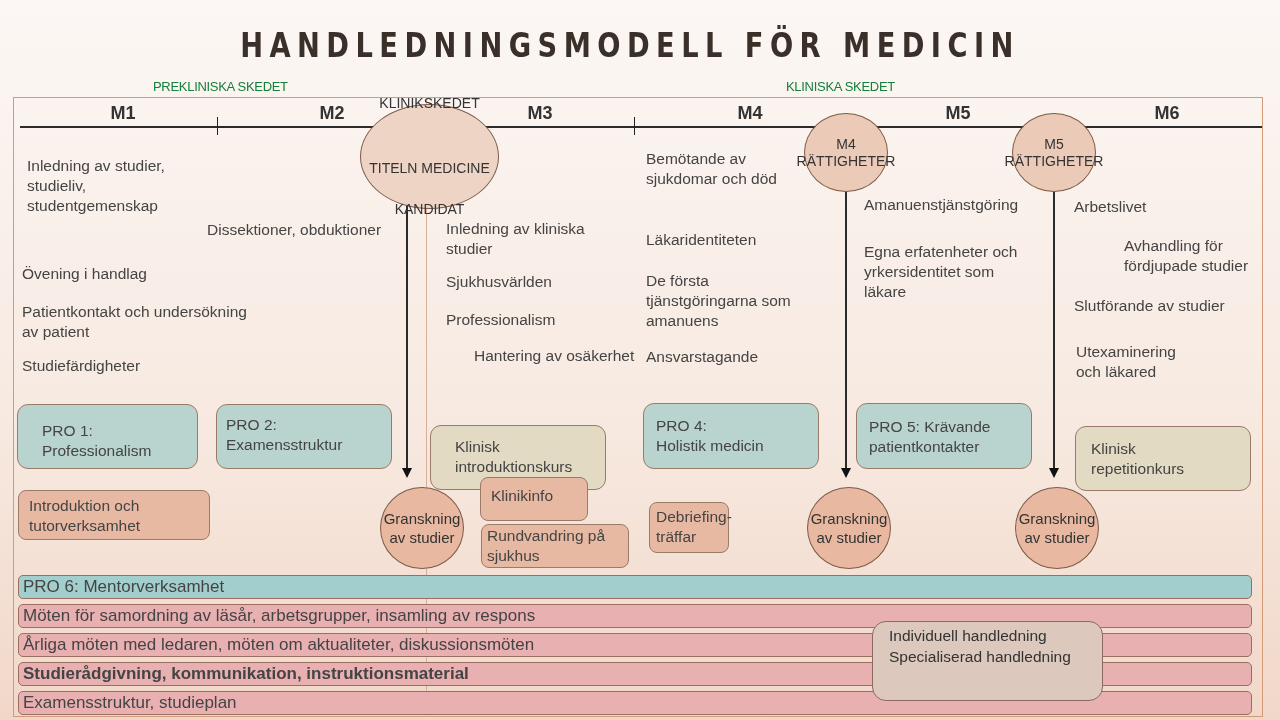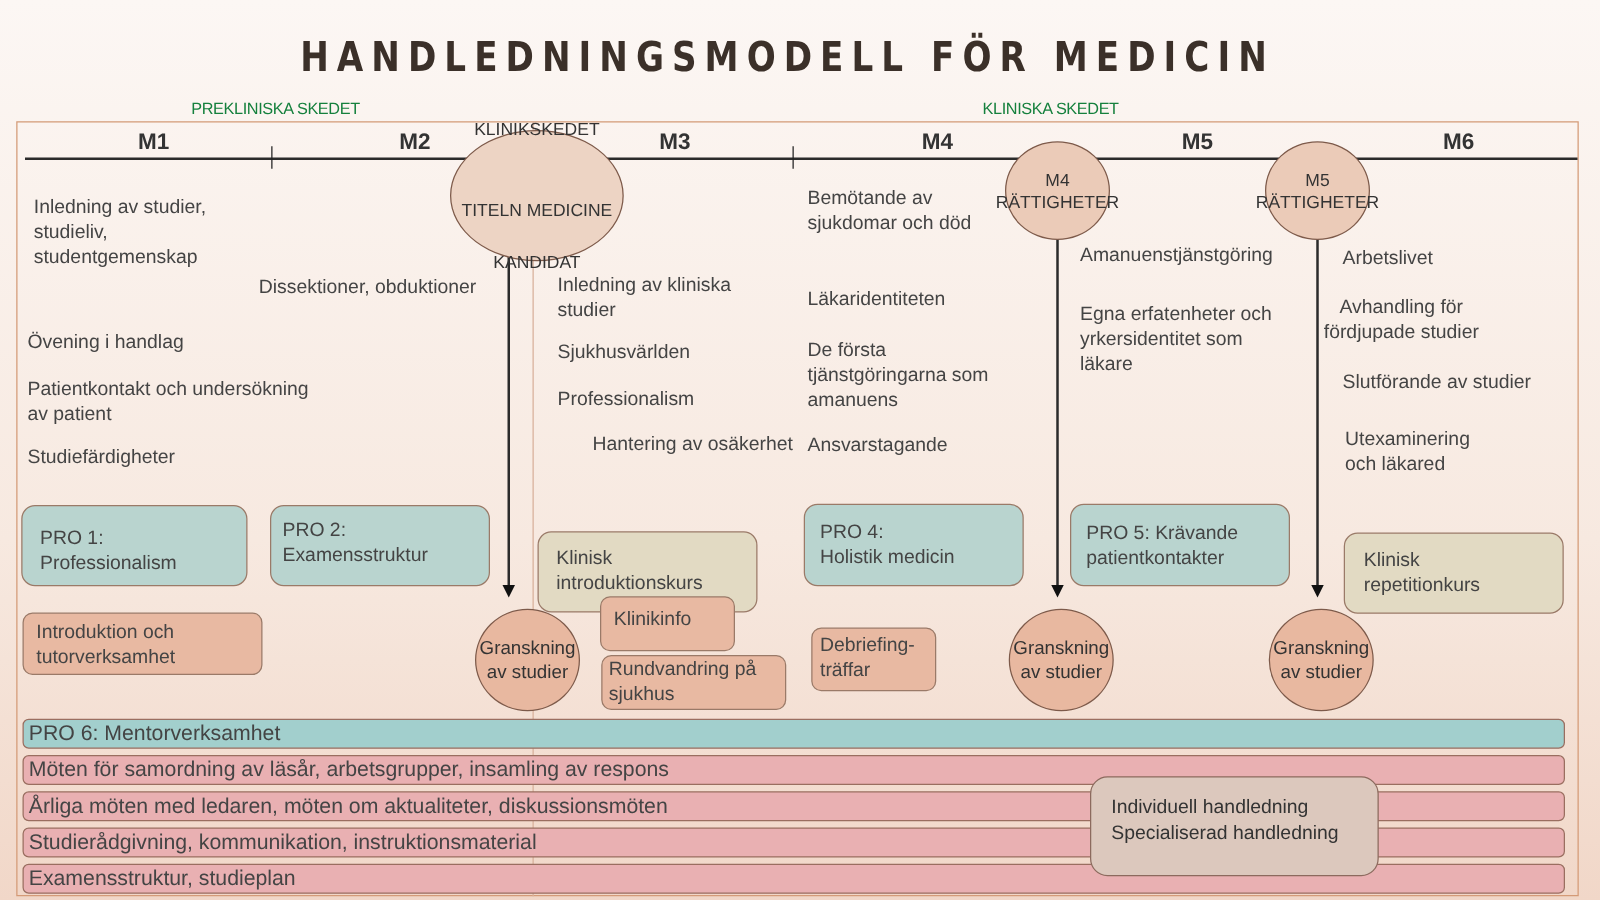--- a/index.html
+++ b/index.html
@@ -34,36 +34,36 @@
   .oval.small { background:#ebcbb8; }
   .oval.review { background:#e8b8a0; font-size:15px; line-height:19px; }
   .vline { width:2px; background:#2b2b2b; }
   .arrowhead {
     width:0; height:0; border-left:5px solid transparent;
     border-right:5px solid transparent; border-top:10px solid #111;
   }
   .txt { font-size:15.5px; line-height:20px; color:#444; }
   .box {
     border:1px solid #9a7a68; border-radius:11px; box-sizing:border-box;
-    padding:14px 14px; font-size:15.5px; line-height:20px; color:#444;
+    padding:14px 24px; font-size:15.5px; line-height:20px; color:#444;
   }
   .box.teal { background:#b9d4cf; }
   .box.beige { background:#e2dac3;margin-top:21px; }
   .box.peach { background:#e8b9a2; border-radius:8px; padding:6px 10px; }
   .bar {
     left:18px; width:1234px; height:24px; border:1px solid #9a6e60;
     border-radius:5px; box-sizing:border-box; padding:0 4px;
     font-size:17px; line-height:22px; color:#444;
   }
   .bar.teal { background:#a2cfcd; }
   .bar.pink { background:#e9b0b2; }
   #indiv {
     left:872px; top:621px; width:231px; height:80px; border:1px solid #8c6a5e;
     border-radius:14px; background:#dcc8bd; box-sizing:border-box;
-    padding:13px 16px; font-size:15.5px; line-height:21px; color:#333;
+    padding:3px 16px; font-size:15.5px; line-height:21px; color:#333;
   }
 </style>
 </head>
 <body>
 
 <div id="title" class="abs">HANDLEDNINGSMODELL FÖR MEDICIN</div>
 
 <div class="abs phase-label" style="left:153px;top:79px;">PREKLINISKA SKEDET</div>
 <div class="abs phase-label" style="left:786px;top:79px;">KLINISKA SKEDET</div>
 
@@ -126,21 +126,21 @@
 tjänstgöringarna som
 amanuens</div>
 <div class="abs txt" style="left:646px;top:347px;white-space:pre-line;">Ansvarstagande</div>
 
 <div class="abs txt" style="left:864px;top:195px;white-space:pre-line;">Amanuenstjänstgöring</div>
 <div class="abs txt" style="left:864px;top:242px;white-space:pre-line;">Egna erfatenheter och
 yrkersidentitet som
 läkare</div>
 
 <div class="abs txt" style="left:1074px;top:197px;white-space:pre-line;">Arbetslivet</div>
-<div class="abs txt" style="left:1059px;top:236px;white-space:pre-line;text-align:center;">Avhandling för
+<div class="abs txt" style="left:1124px;top:236px;white-space:pre-line;">Avhandling för
 fördjupade studier</div>
 <div class="abs txt" style="left:1074px;top:296px;white-space:pre-line;">Slutförande av studier</div>
 <div class="abs txt" style="left:1076px;top:342px;white-space:pre-line;">Utexaminering
 och läkared</div>
 
 <div class="abs box teal" style="left:17px;top:404px;width:181px;height:65px;padding-top:16px;white-space:pre-line;">PRO 1:
 Professionalism</div>
 <div class="abs box teal" style="left:216px;top:404px;width:176px;height:65px;padding-top:10px;padding-left:9px;white-space:pre-line;">PRO 2:
 Examensstruktur</div>
 <div class="abs box beige" style="left:430px;top:404px;width:176px;height:65px;padding-top:11px;white-space:pre-line;">Klinisk
@@ -150,30 +150,30 @@
 <div class="abs box teal" style="left:856px;top:403px;width:176px;height:66px;padding-top:13px;padding-left:12px;white-space:pre-line;">PRO 5: Krävande
 patientkontakter</div>
 <div class="abs box beige" style="left:1075px;top:405px;width:176px;height:65px;padding-top:12px;padding-left:15px;white-space:pre-line;">Klinisk
 repetitionkurs</div>
 
 <div class="abs box peach" style="left:18px;top:490px;width:192px;height:50px;padding-top:5px;white-space:pre-line;">Introduktion och
 tutorverksamhet</div>
 <div class="abs box peach" style="left:480px;top:477px;width:108px;height:44px;padding-top:8px;white-space:pre-line;">Klinikinfo</div>
 <div class="abs box peach" style="left:481px;top:524px;width:148px;height:44px;padding-top:1px;padding-left:5px;white-space:pre-line;">Rundvandring på
 sjukhus</div>
-<div class="abs box peach" style="left:649px;top:502px;width:100px;height:51px;padding-top:4px;padding-left:6px;white-space:pre-line;">Debriefing-
+<div class="abs box peach" style="left:649px;top:502px;width:80px;height:51px;padding-top:4px;padding-left:6px;white-space:pre-line;">Debriefing-
 träffar</div>
 
 <div class="abs oval review" style="left:380px;top:487px;width:84px;height:82px;white-space:pre-line;">Granskning
 av studier</div>
 <div class="abs oval review" style="left:807px;top:487px;width:84px;height:82px;white-space:pre-line;">Granskning
 av studier</div>
 <div class="abs oval review" style="left:1015px;top:487px;width:84px;height:82px;white-space:pre-line;">Granskning
 av studier</div>
 
 <div class="abs bar teal" style="top:575px;">PRO 6: Mentorverksamhet</div>
 <div class="abs bar pink" style="top:604px;">Möten för samordning av läsår, arbetsgrupper, insamling av respons</div>
 <div class="abs bar pink" style="top:633px;">Årliga möten med ledaren, möten om aktualiteter, diskussionsmöten</div>
-<div class="abs bar pink" style="top:662px;">Studierådgivning, kommunikation, instruktionsmaterial</div>
+<div class="abs bar pink" style="top:662px;font-weight:bold;">Studierådgivning, kommunikation, instruktionsmaterial</div>
 <div class="abs bar pink" style="top:691px;">Examensstruktur, studieplan</div>
 
 <div id="indiv" class="abs" style="white-space:pre-line;">Individuell handledning
 Specialiserad handledning</div>
 
 </body></html>

